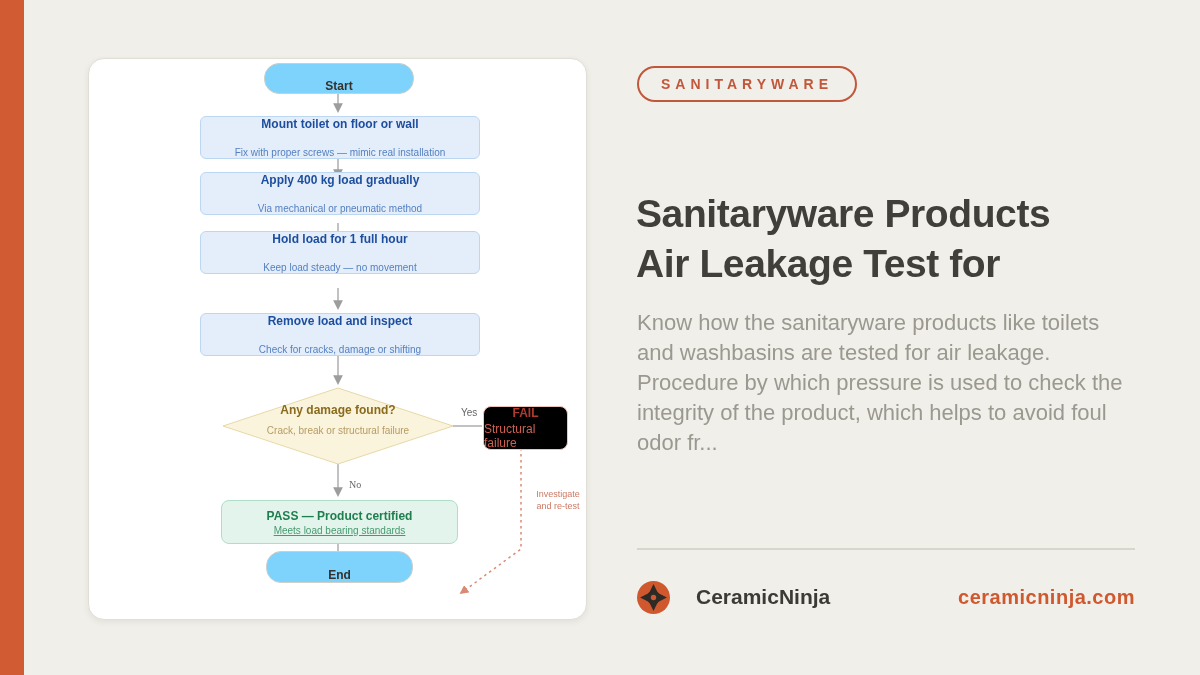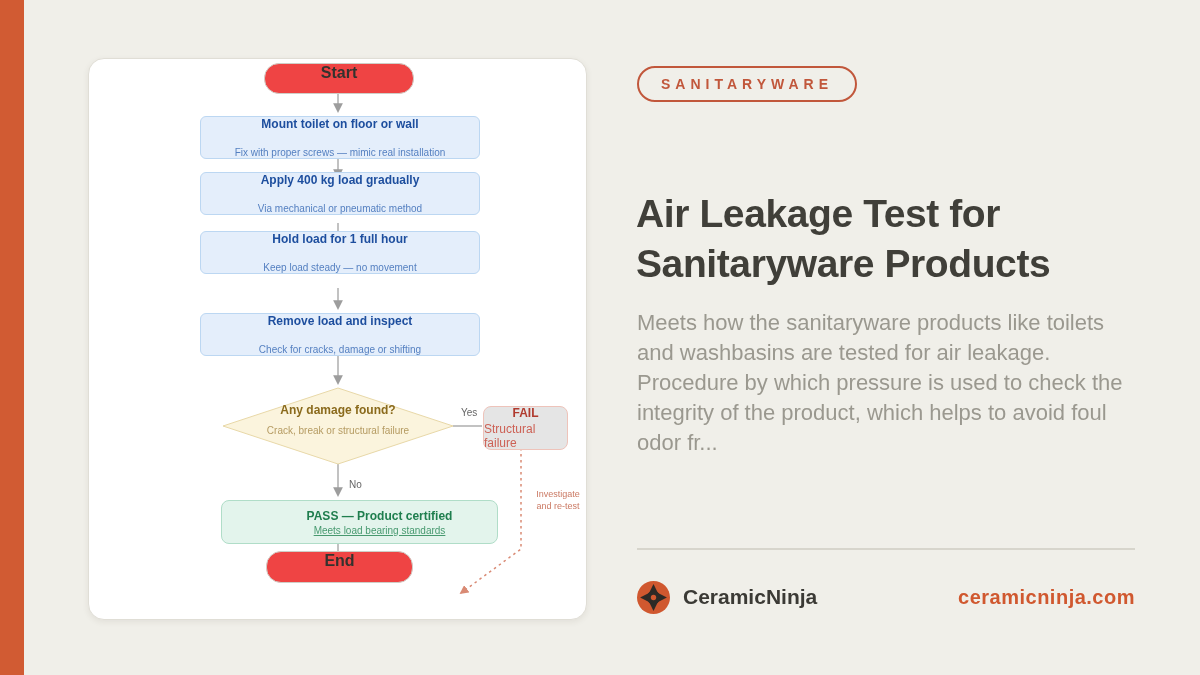--- a/index.html
+++ b/index.html
@@ -12,23 +12,23 @@
 
   
   .flow-card {
     position:absolute; left:88px; top:58px; width:497px; height:560px;
     background:#ffffff; border:1px solid #e0ded6; border-radius:16px;
     box-shadow:0 2px 6px rgba(60,55,40,0.08);
   }
   .flow-card svg.connectors { position:absolute; left:0; top:0; width:497px; height:560px; }
 
   .node-pill {
-    position:absolute; background:#ef4444; border:1px solid #cfcec7; border-radius:15px;
-    display:flex; align-items:flex-start; justify-content:center;
-    font-size:16px; font-weight:bold; color:#33322e;
+    position:absolute; background:#7dd3fc; border:1px solid #cfcec7; border-radius:15px;
+    display:flex; align-items:flex-end; justify-content:center;
+    font-size:12px; font-weight:bold; color:#33322e;
   }
   .pill-start { left:175px; top:4px;   width:148px; height:29px; }
   .pill-end   { left:177px; top:492px; width:145px; height:30px; }
 
   .step {
     position:absolute; left:111px; width:278px; height:41px;
     background:#e4eefb; border:1px solid #bcd7f2; border-radius:6px;
     display:flex; flex-direction:column; align-items:center; justify-content:center; gap:16px;
     text-align:center;
   }
@@ -37,37 +37,37 @@
   .step1 { top:57px; } .step2 { top:113px; } .step3 { top:172px;justify-content:center; } .step4 { top:254px; }
 
   .decision-text {
     position:absolute; left:134px; top:344px; width:230px; text-align:center;
   }
   .decision-text .t { font-size:12px; font-weight:bold; color:#8a6a1c; margin-bottom:8px; }
   .decision-text .s { font-size:10px; color:#b59b62; }
 
   .fail-box {
     position:absolute; left:394px; top:347px; width:83px; height:42px;
-    background:#e5e5e5; border:1px solid #eec3ba; border-radius:8px;
+    background:#000000; border:1px solid #eec3ba; border-radius:8px;
     display:flex; flex-direction:column; align-items:center; justify-content:center; gap:2px;
   }
   .fail-box .t { font-size:12px; font-weight:bold; color:#b03a2e; }
   .fail-box .s { font-size:12px; color:#cd6155; }
 
   .pass-box {
     position:absolute; left:132px; top:441px; width:235px; height:42px;
     background:#e3f4ec; border:1px solid #b0ddc8; border-radius:8px;
-    display:flex; flex-direction:column; align-items:center; justify-content:center; gap:2px;padding-left:40px;
+    display:flex; flex-direction:column; align-items:center; justify-content:center; gap:2px;
   }
   .pass-box .t { font-size:12px; font-weight:bold; color:#1f7e4e; }
   .pass-box .s { font-size:10px; color:#47996f;text-decoration:underline; }
 
   .edge-label { position:absolute; font-size:10px; color:#666; }
   .lbl-yes { left:372px; top:348px; }
-  .lbl-no  { left:260px; top:420px; }
+  .lbl-no  { left:260px; top:420px;font-family:Liberation Serif, serif; }
 
   .retest-note {
     position:absolute; left:440px; top:429px; width:58px; text-align:center;
     font-size:9px; line-height:12px; color:#cb7a64;
   }
 
   
   .badge {
     position:absolute; left:637px; top:66px; height:32px; padding:0 22px;
     border:2px solid #c1573b; border-radius:20px;
@@ -75,21 +75,21 @@
     color:#c1573b; font-size:14px; font-weight:bold; letter-spacing:5px;
   }
   .title { position:absolute; left:636px; top:189px; width:530px;
     font-size:39px; font-weight:bold; color:#403f39; line-height:50px; letter-spacing:-0.4px; }
   .desc { position:absolute; left:637px; top:308px; width:500px;
     font-size:22px; line-height:30px; color:#9a988f; }
   .divider { position:absolute; left:637px; top:548px; width:498px; height:2px; background:#d7d5cc; }
 
   .footer { position:absolute; left:637px; top:578px; width:498px; height:38px;
     display:flex; align-items:center; }
-  .brand-wrap { display:flex; align-items:center; gap:13px; }
+  .brand-wrap { display:flex; align-items:center; gap:26px; }
   .brand-name { font-size:21px; font-weight:bold; color:#3b3a35; }
   .site { margin-left:auto; font-size:20px; font-weight:bold; color:#d0582f; letter-spacing:0.5px; }
 </style>
 </head>
 <body>
 
 <div class="accent-bar"></div>
 
 <div class="flow-card">
 
@@ -163,25 +163,25 @@
   <div class="node-pill pill-end">
     <span>End</span>
   </div>
 </div>
 
 <div class="badge">
   <span>SANITARYWARE</span>
 </div>
 
 <div class="title">
+  <div>Sanitaryware Products</div>
   <div>Air Leakage Test for</div>
-  <div>Sanitaryware Products</div>
 </div>
 
-<div class="desc">Meets how the sanitaryware products like toilets and washbasins are tested for air leakage. Procedure by which pressure is used to check the integrity of the product, which helps to avoid foul odor fr...</div>
+<div class="desc">Know how the sanitaryware products like toilets and washbasins are tested for air leakage. Procedure by which pressure is used to check the integrity of the product, which helps to avoid foul odor fr...</div>
 
 <div class="divider"></div>
 
 <div class="footer">
   <div class="brand-wrap">
     <svg width="33" height="33" viewBox="0 0 32 32">
       <circle cx="16" cy="16" r="16" fill="#d0582f"></circle>
       <g fill="#2e2a26">
         <polygon points="16,3 21,13 11,13"></polygon>
         <polygon points="29,16 19,21 19,11"></polygon>

